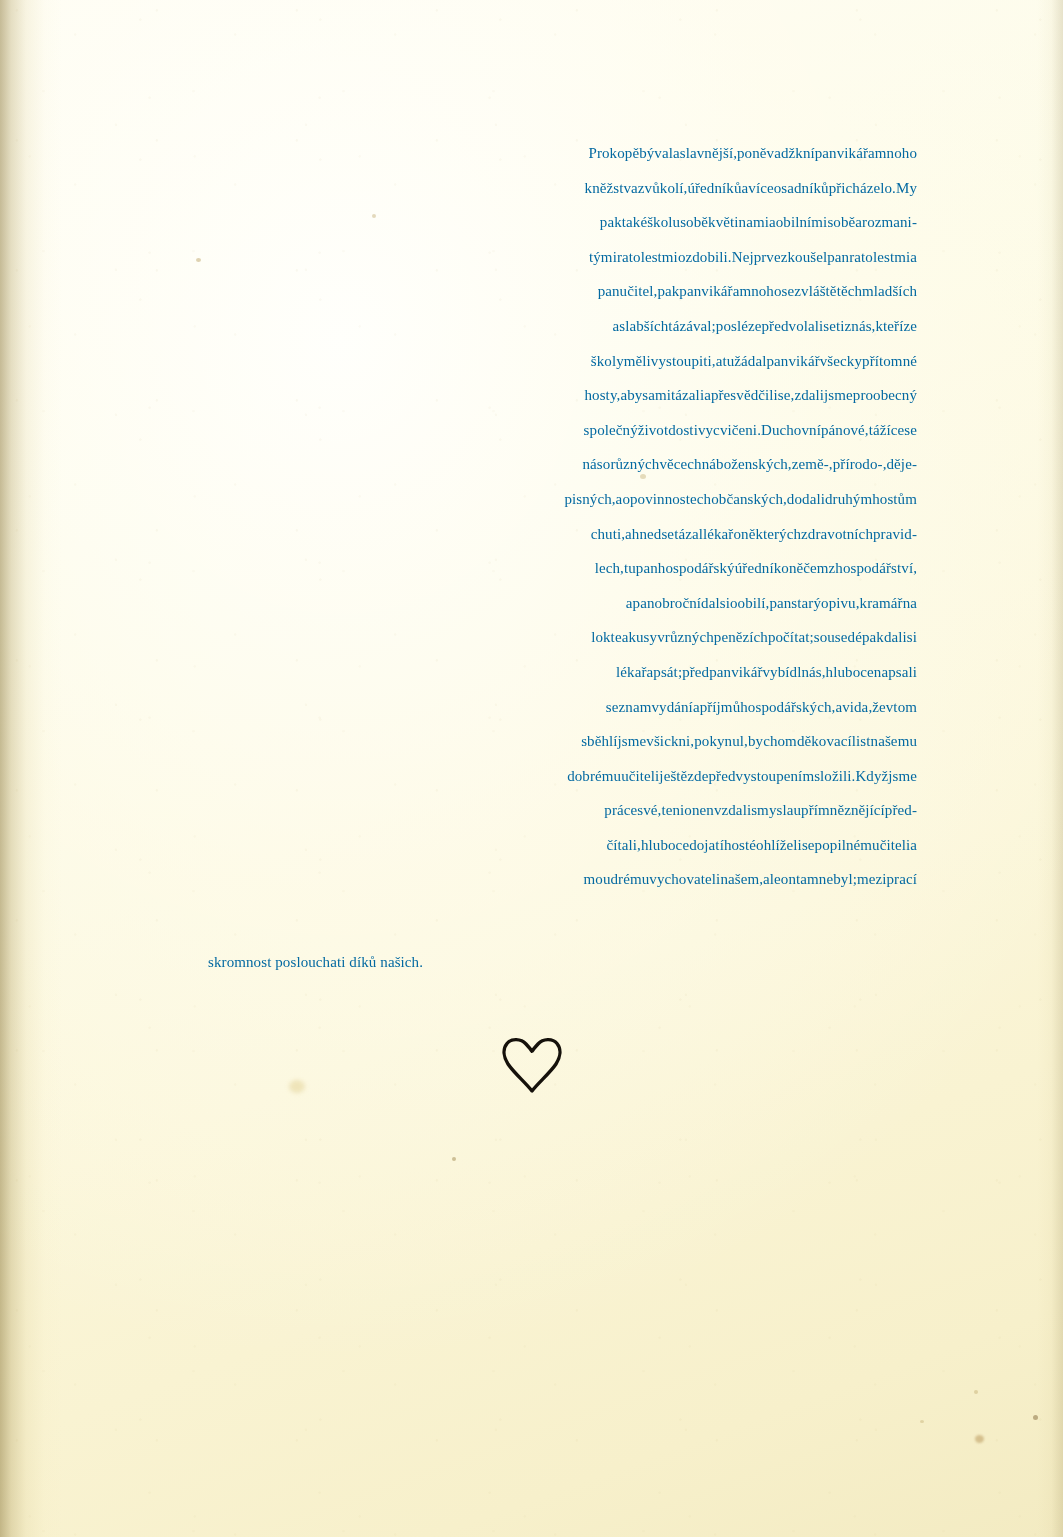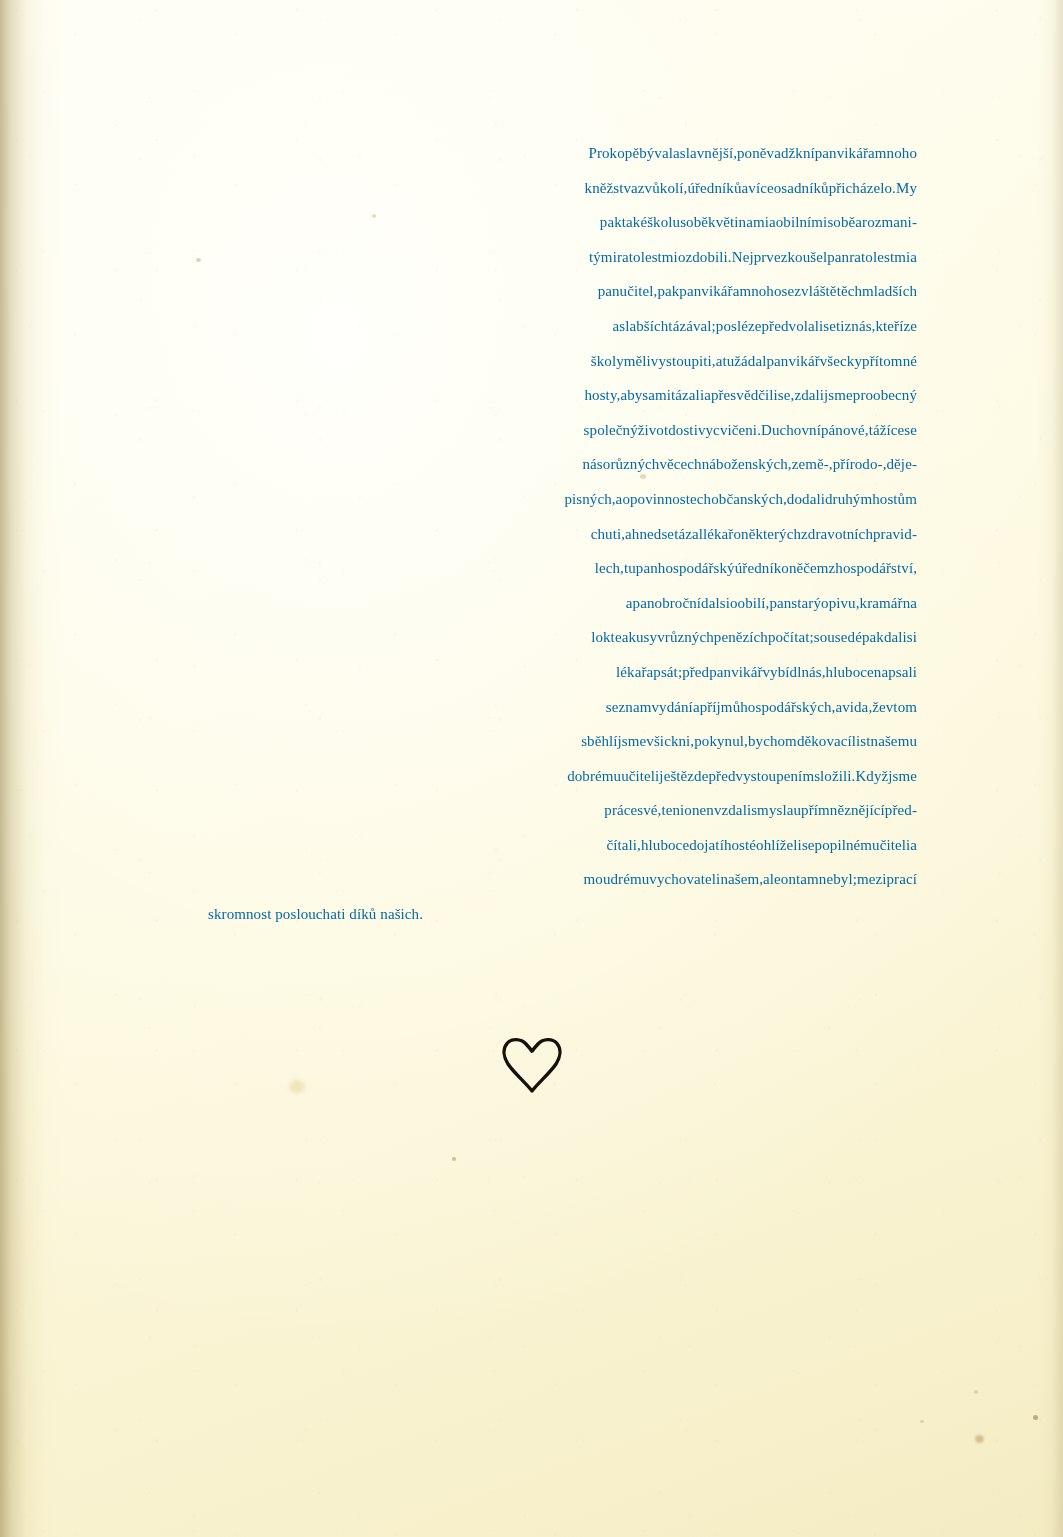--- a/index.html
+++ b/index.html
@@ -105,20 +105,21 @@
     font-size: 15px;
     line-height: 34.6px;
     color: #0369a1;
     white-space: pre;
     letter-spacing: 0.1px;
   }
   
   .body-line.flush {
     display: block;
     text-align: left;
+    margin-top: 48px;
   }
   .body-line > span {
     display: inline-block;
   }
 
   
   .ornament {
     position: absolute;
     left: 0;
     top: 1036px;

